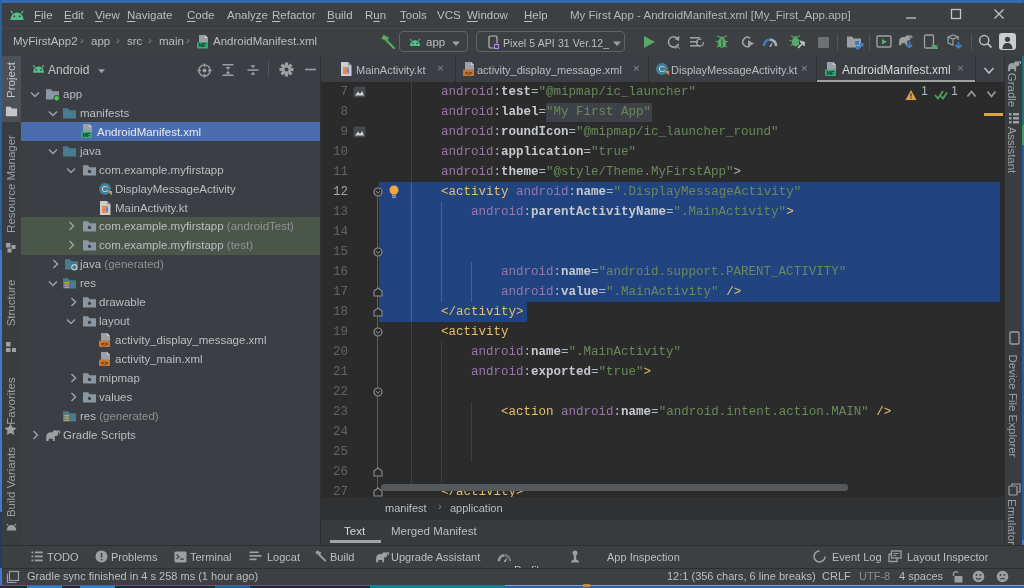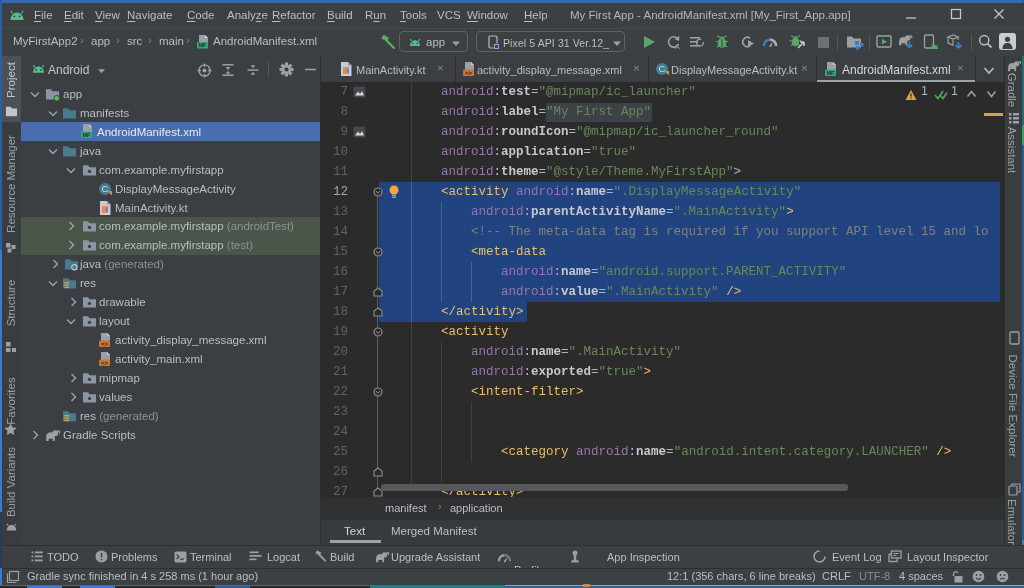--- a/index.html
+++ b/index.html
@@ -527,30 +527,27 @@
       <rect x="4" y="10.5" width="4" height="1.4" fill="#9da0a2"></rect>
       <rect x="4" y="12.5" width="4" height="1.4" fill="#9da0a2"></rect>
     </svg>
 <div class="cl" style="top:0">        <span class="ns">android</span>:<span class="an">test</span>=<span class="st">"@mipmap/ic_launcher"</span></div>
 <div class="cl" style="top:20px">        <span class="ns">android</span>:<span class="an">label</span>=<span class="st">"My First App"</span></div>
 <div class="cl" style="top:40px">        <span class="ns">android</span>:<span class="an">roundIcon</span>=<span class="st">"@mipmap/ic_launcher_round"</span></div>
 <div class="cl" style="top:60px">        <span class="ns">android</span>:<span class="an">application</span>=<span class="st">"true"</span></div>
 <div class="cl" style="top:80px">        <span class="ns">android</span>:<span class="an">theme</span>=<span class="st">"@style/Theme.MyFirstApp"</span>&gt;</div>
 <div class="cl" style="top:100px">        <span class="tg">&lt;activity</span> <span class="ns">android</span>:<span class="an">name</span>=<span class="st">".DisplayMessageActivity"</span></div>
 <div class="cl" style="top:120px">            <span class="ns">android</span>:<span class="an">parentActivityName</span>=<span class="st">".MainActivity"</span><span class="tg">&gt;</span></div>
-<div class="cl" style="top:140px"><span class="cm">            &lt;!-- The meta-data tag is required if you support API level 15 and lo</span></div>
-<div class="cl" style="top:160px">            <span class="tg">&lt;meta-data</span></div>
 <div class="cl" style="top:180px">                <span class="ns">android</span>:<span class="an">name</span>=<span class="st">"android.support.PARENT_ACTIVITY"</span></div>
 <div class="cl" style="top:200px">                <span class="ns">android</span>:<span class="an">value</span>=<span class="st">".MainActivity"</span> <span class="tg">/&gt;</span></div>
 <div class="cl" style="top:220px">        <span class="tg">&lt;/activity&gt;</span></div>
 <div class="cl" style="top:240px">        <span class="tg">&lt;activity</span></div>
 <div class="cl" style="top:260px">            <span class="ns">android</span>:<span class="an">name</span>=<span class="st">".MainActivity"</span></div>
 <div class="cl" style="top:280px">            <span class="ns">android</span>:<span class="an">exported</span>=<span class="st">"true"</span><span class="tg">&gt;</span></div>
-<div class="cl" style="top:300px">            <span class="tg">&lt;intent-filter&gt;</span></div>
-<div class="cl" style="top:360px">                <span class="tg">&lt;category</span> <span class="ns">android</span>:<span class="an">name</span>=<span class="st">"android.intent.category.LAUNCHER"</span> <span class="tg">/&gt;</span></div>
+<div class="cl" style="top:320px">                <span class="tg">&lt;action</span> <span class="ns">android</span>:<span class="an">name</span>=<span class="st">"android.intent.action.MAIN"</span> <span class="tg">/&gt;</span></div>
 <div class="cl" style="top:400px">        <span class="tg">&lt;/activity&gt;</span></div>
 <svg width="12" height="12" style="left:584px;top:7px" viewBox="0 0 12 12">
       <path d="M6 1 L11.5 11 H0.5 Z" fill="#d9a343"></path>
       <rect x="5.4" y="4.5" width="1.2" height="3.2" fill="#2b2b2b"></rect>
       <rect x="5.4" y="8.6" width="1.2" height="1.2" fill="#2b2b2b"></rect>
     </svg>
 <div class="t" style="left:600px;top:2px;color:#a9b7c6;font-size:12.5px">1</div>
 <svg width="14" height="12" style="left:613px;top:7px" viewBox="0 0 14 12">
       <path d="M1 6 L4 9.5 L9 2" fill="none" stroke="#4f9e5c" stroke-width="1.8"></path>
       <path d="M6 6 L9 9.5 L13 3.5" fill="none" stroke="#4f9e5c" stroke-width="1.8"></path>

